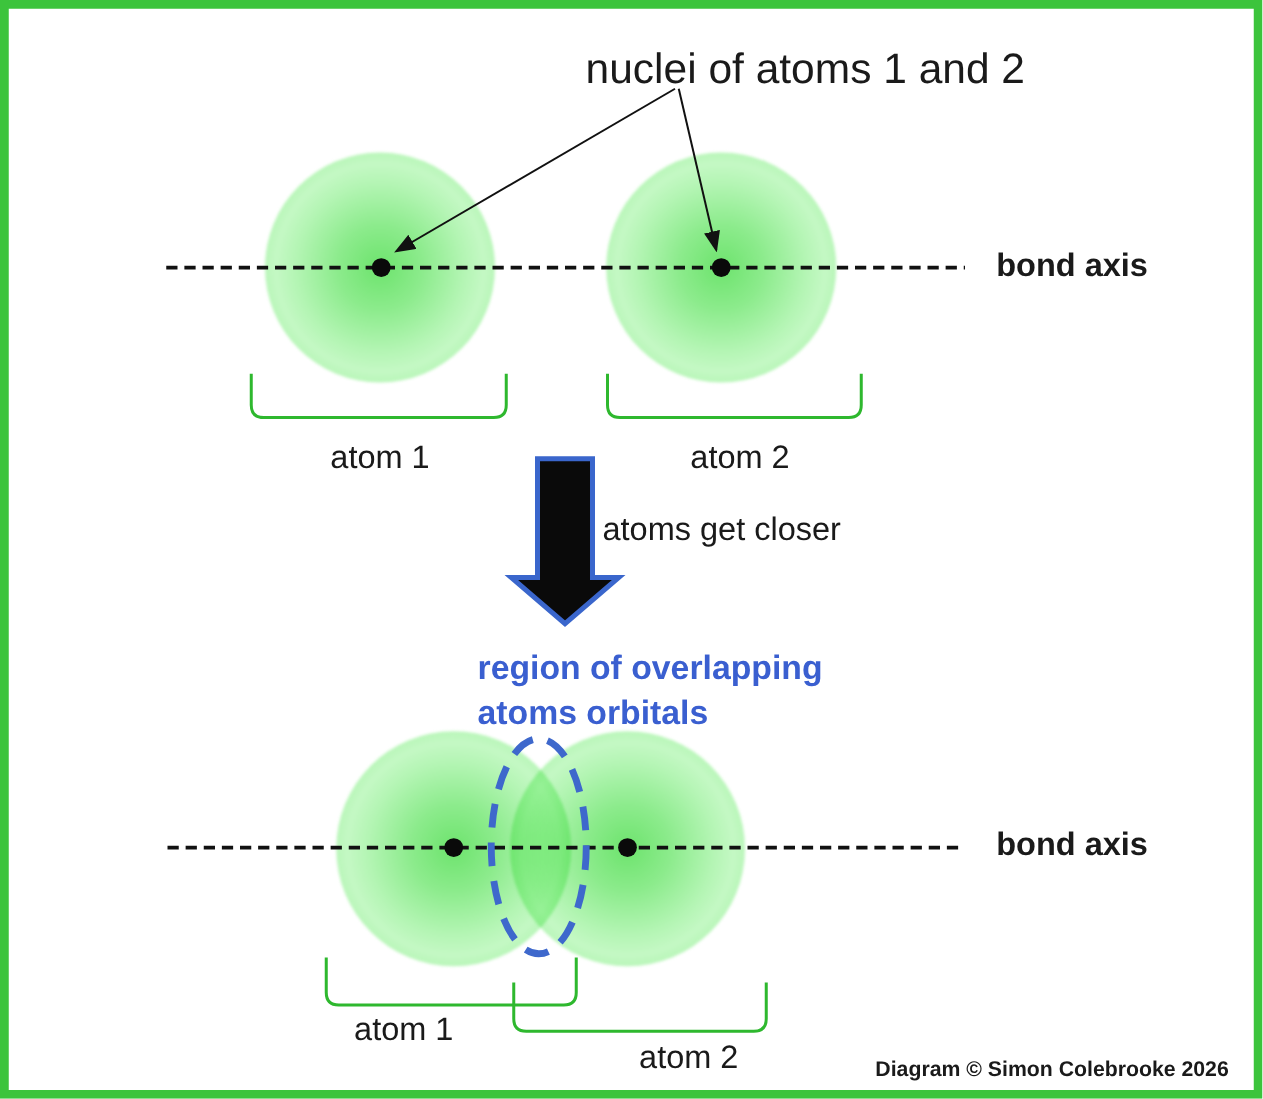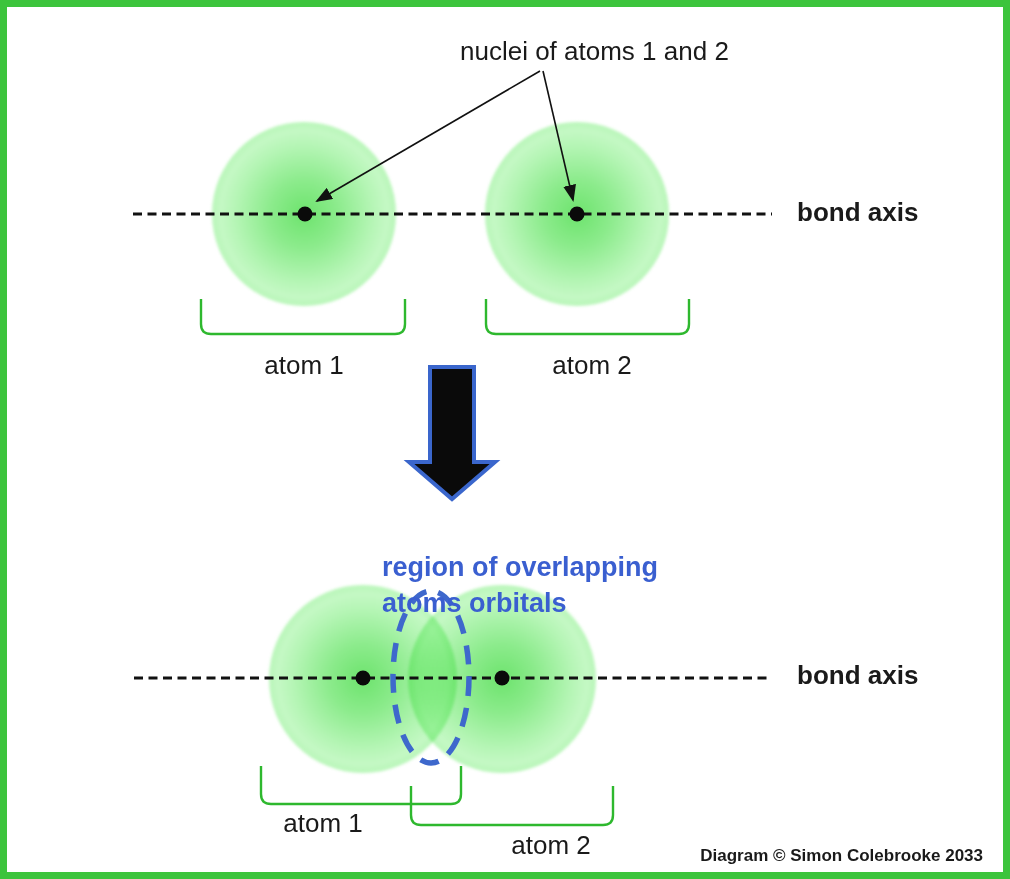--- a/index.html
+++ b/index.html
@@ -19,27 +19,27 @@
     background:radial-gradient(circle, #6de36d 0%, #8ceb8c 26%, #b4f5b4 52%, #c4f8c4 64%, #9af09a 90%, #93ef93 100%);
     filter:blur(1.4px);
     mix-blend-mode:multiply;
   }
   .orb-a1{left:205px;top:115px;width:184px;height:184px;}
   .orb-a2{left:478px;top:115px;width:184px;height:184px;}
   .orb-b1{left:262px;top:578px;width:188px;height:188px;}
   .orb-b2{left:401px;top:578px;width:188px;height:188px;}
   .linework{position:absolute;left:0;top:0;z-index:5;}
   .txt{position:absolute;z-index:6;white-space:nowrap;}
-  .t-title{left:453px;top:29px;width:360px;text-align:left;font-size:26px;}
+  .t-title{left:453px;top:29px;width:360px;text-align:right;font-size:34px;}
   .t-bond-top{left:790px;top:190px;font-size:26px;font-weight:bold;}
   .t-bond-bot{left:790px;top:653px;font-size:26px;font-weight:bold;}
   .t-atom1-top{left:222px;top:343px;width:150px;text-align:center;font-size:26px;}
   .t-atom2-top{left:510px;top:343px;width:150px;text-align:center;font-size:26px;}
   .t-closer{left:475px;top:401px;font-size:26px;}
-  .t-overlap{left:375px;top:509px;font-size:27px;font-weight:bold;color:#3a5fd0;line-height:36px;white-space:normal;width:290px;margin-top:33px;}
+  .t-overlap{left:375px;top:509px;font-size:27px;font-weight:bold;color:#3a5fd0;line-height:36px;white-space:normal;width:290px;}
   .t-atom1-bot{left:241px;top:801px;width:150px;text-align:center;font-size:26px;}
   .t-atom2-bot{left:469px;top:823px;width:150px;text-align:center;font-size:26px;}
   .t-credit{right:20px;top:839px;font-size:17px;font-weight:bold;}
 </style>
 </head>
 <body>
 
 <div class="frame">
 
   <div class="orbital orb-a1"></div>
@@ -72,22 +72,23 @@
 
     <path d="M423,360 H467 V455 H488 L445,492 L402,455 H423 Z" fill="#0a0a0a" stroke="#3a66cc" stroke-width="4" stroke-linejoin="miter"></path>
 
     <ellipse cx="424" cy="670" rx="38" ry="86" fill="none" stroke="#3e68cc" stroke-width="5.5" stroke-dasharray="19 12"></ellipse>
   </svg>
 
   <div class="txt t-title">nuclei of atoms 1 and 2</div>
   <div class="txt t-bond-top">bond axis</div>
   <div class="txt t-atom1-top">atom 1</div>
   <div class="txt t-atom2-top">atom 2</div>
+  <div class="txt t-closer">atoms get closer</div>
   <div class="txt t-overlap">
     <span>region of overlapping</span><br>
     <span>atoms orbitals</span>
   </div>
   <div class="txt t-bond-bot">bond axis</div>
   <div class="txt t-atom1-bot">atom 1</div>
   <div class="txt t-atom2-bot">atom 2</div>
-  <div class="txt t-credit">Diagram © Simon Colebrooke 2033</div>
+  <div class="txt t-credit">Diagram © Simon Colebrooke 2026</div>
 
 </div>
 
 </body></html>

